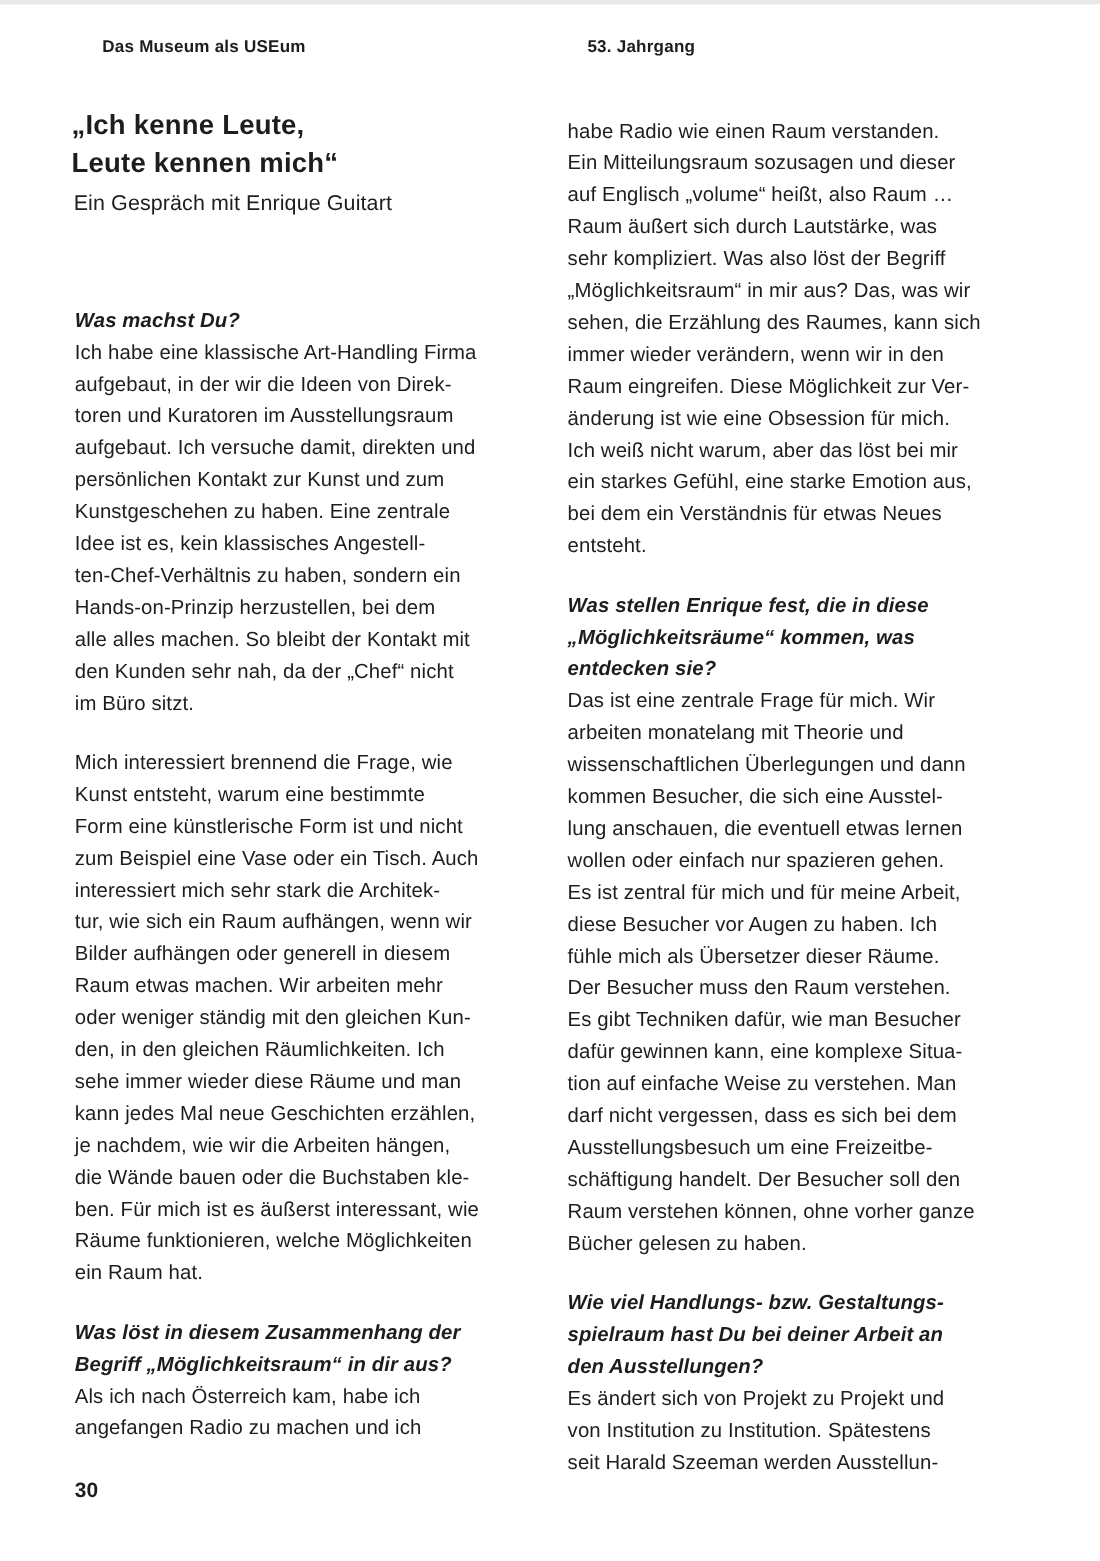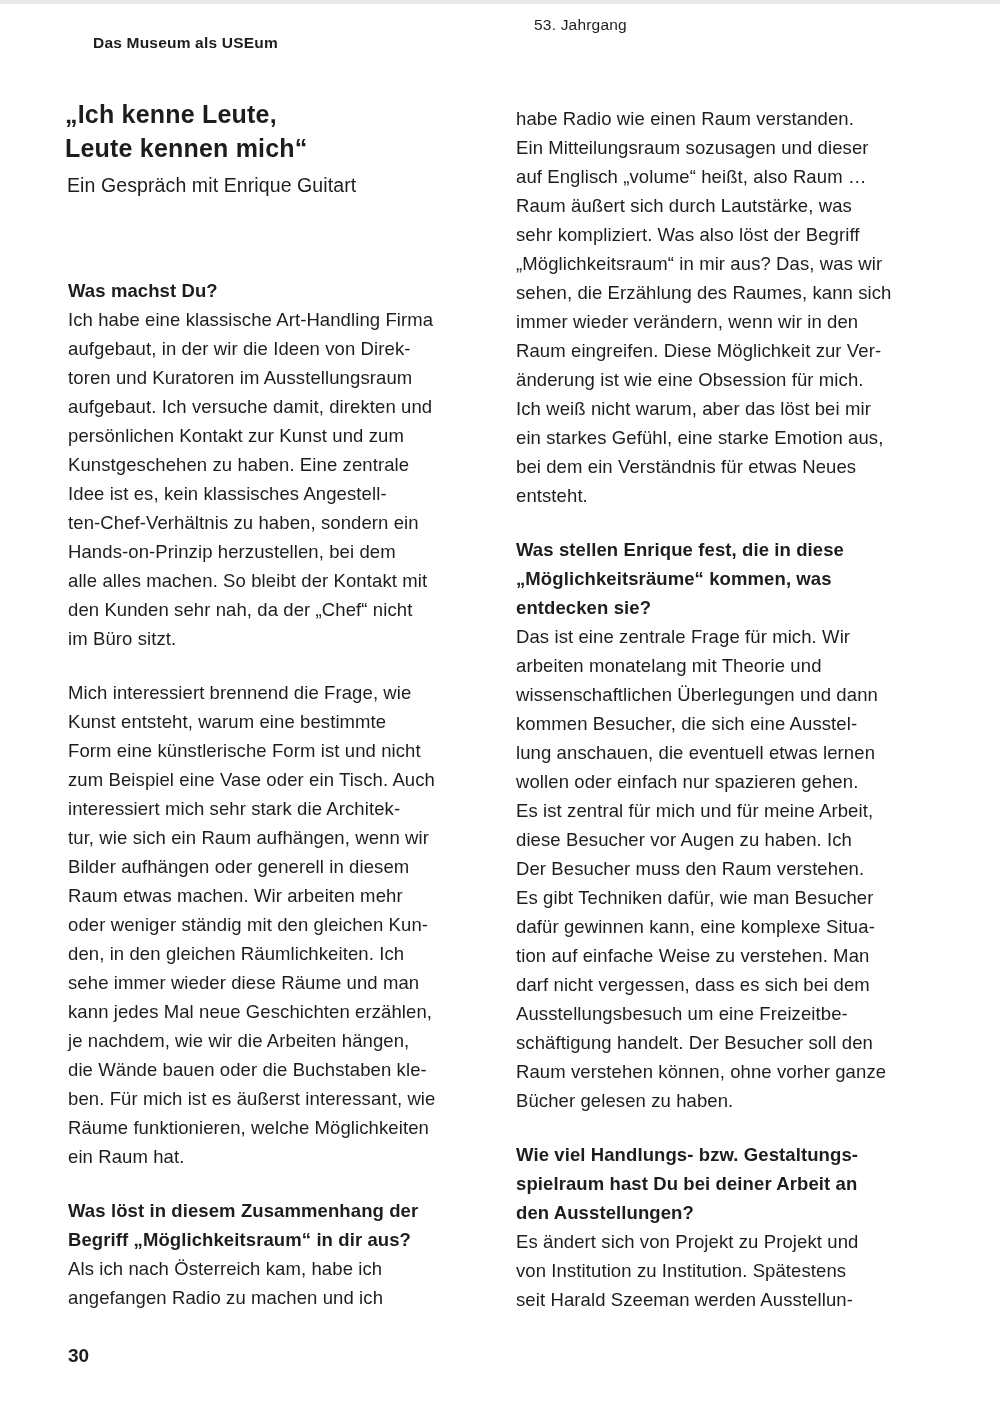--- a/index.html
+++ b/index.html
@@ -17,23 +17,24 @@
     position: absolute;
     left: 93px;
     top: 30px;
     font-size: 15.5px;
     font-weight: bold;
     letter-spacing: 0.2px;
   }
   .runhead-right {
     position: absolute;
     left: 534px;
-    top: 12px;
+    top: 30px;
     font-size: 15.5px;
     letter-spacing: 0.2px;
+    font-weight: bold;
   }
   .title {
     position: absolute;
     left: 65px;
     top: 93px;
     font-size: 25px;
     font-weight: bold;
     line-height: 34px;
     letter-spacing: 0.2px;
     white-space: nowrap;
@@ -53,21 +54,21 @@
   .col-left  { left: 68px;  top: 272px; }
   .col-right { left: 516px; top: 100px; }
   .block { margin: 0 0 25px 0; }
   .block p {
     margin: 0;
     font-size: 18.5px;
     line-height: 29px;
     letter-spacing: 0.1px;
     white-space: nowrap;
   }
-  .block p.q { font-weight: bold; }
+  .block p.q { font-weight: bold; font-style: italic; }
   .pagenum {
     position: absolute;
     left: 68px;
     top: 1341px;
     font-size: 19px;
     font-weight: bold;
   }
 </style>
 </head>
 <body>
@@ -148,20 +149,21 @@
         <p class="q">„Möglichkeitsräume“ kommen, was</p>
         <p class="q">entdecken sie?</p>
         <p class="a">Das ist eine zentrale Frage für mich. Wir</p>
         <p class="a">arbeiten monatelang mit Theorie und</p>
         <p class="a">wissenschaftlichen Überlegungen und dann</p>
         <p class="a">kommen Besucher, die sich eine Ausstel-</p>
         <p class="a">lung anschauen, die eventuell etwas lernen</p>
         <p class="a">wollen oder einfach nur spazieren gehen.</p>
         <p class="a">Es ist zentral für mich und für meine Arbeit,</p>
         <p class="a">diese Besucher vor Augen zu haben. Ich</p>
+        <p class="a">fühle mich als Übersetzer dieser Räume.</p>
         <p class="a">Der Besucher muss den Raum verstehen.</p>
         <p class="a">Es gibt Techniken dafür, wie man Besucher</p>
         <p class="a">dafür gewinnen kann, eine komplexe Situa-</p>
         <p class="a">tion auf einfache Weise zu verstehen. Man</p>
         <p class="a">darf nicht vergessen, dass es sich bei dem</p>
         <p class="a">Ausstellungsbesuch um eine Freizeitbe-</p>
         <p class="a">schäftigung handelt. Der Besucher soll den</p>
         <p class="a">Raum verstehen können, ohne vorher ganze</p>
         <p class="a">Bücher gelesen zu haben.</p>
       </div>

